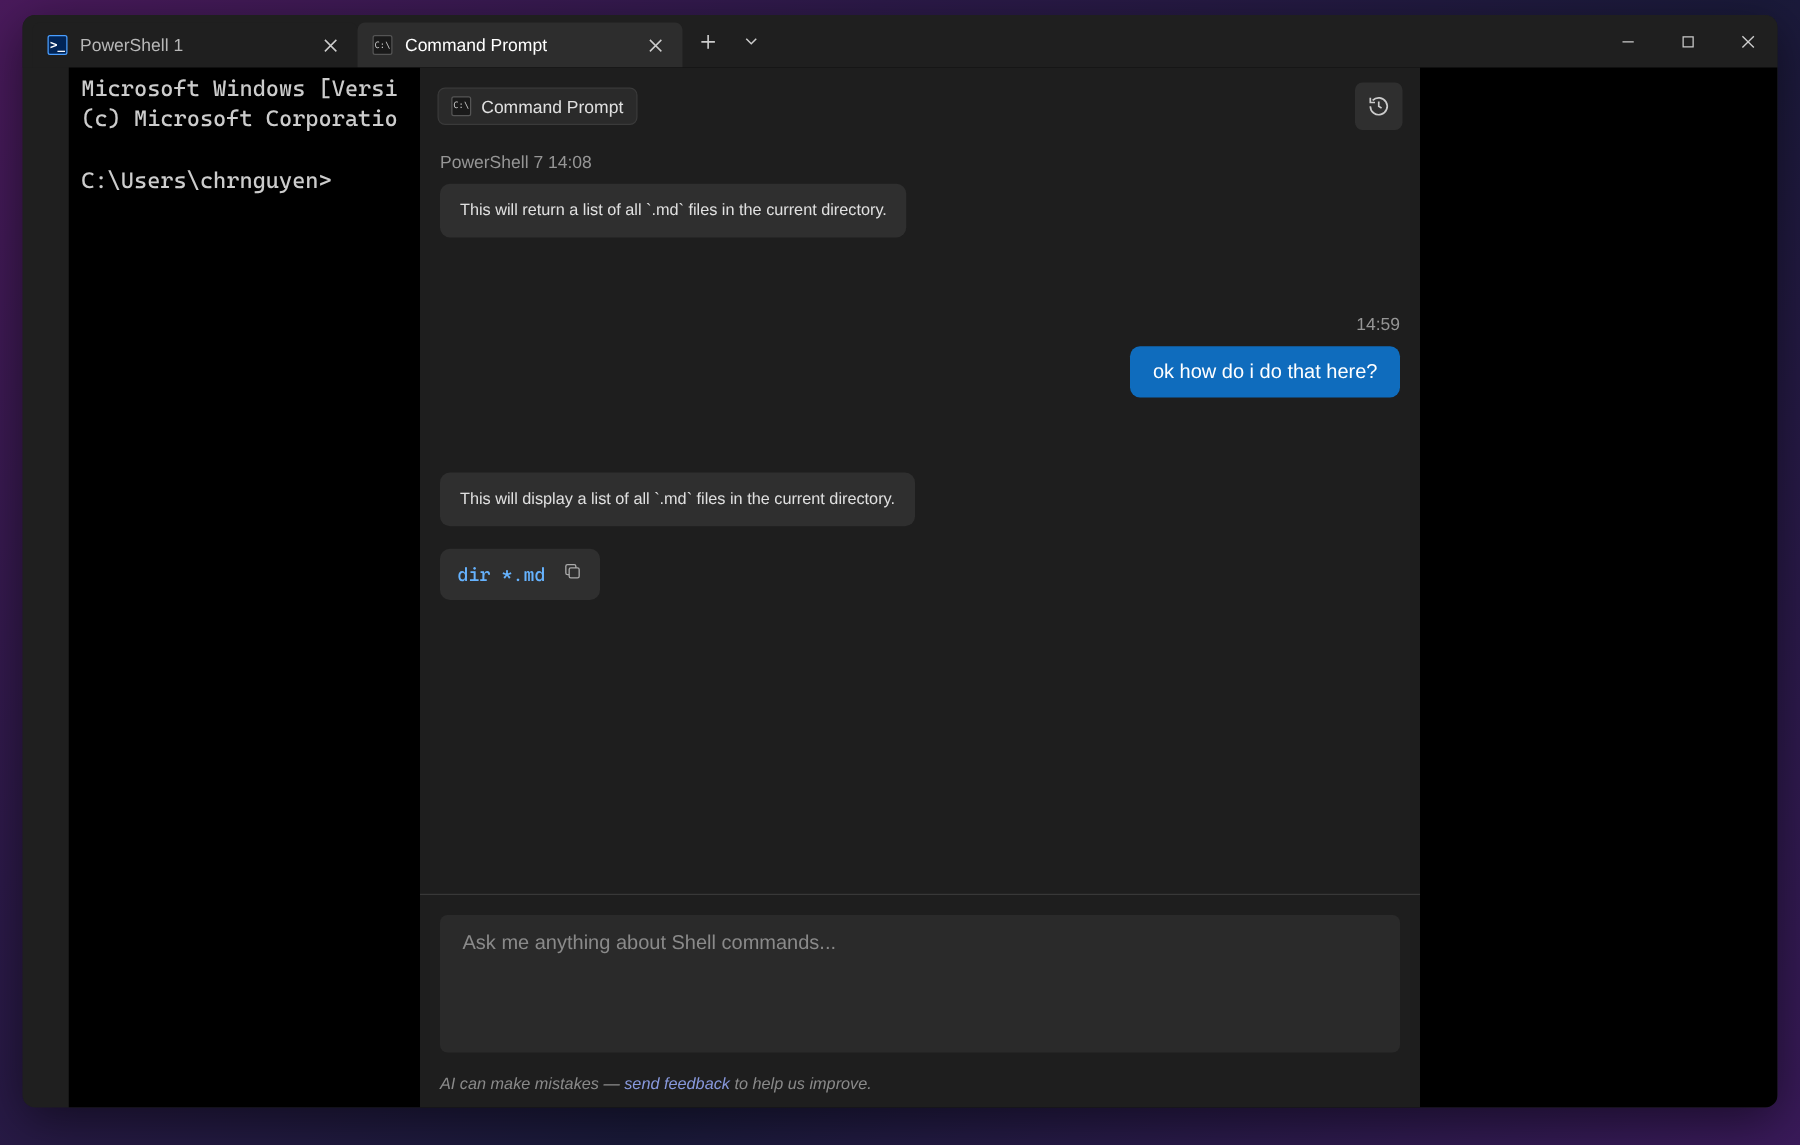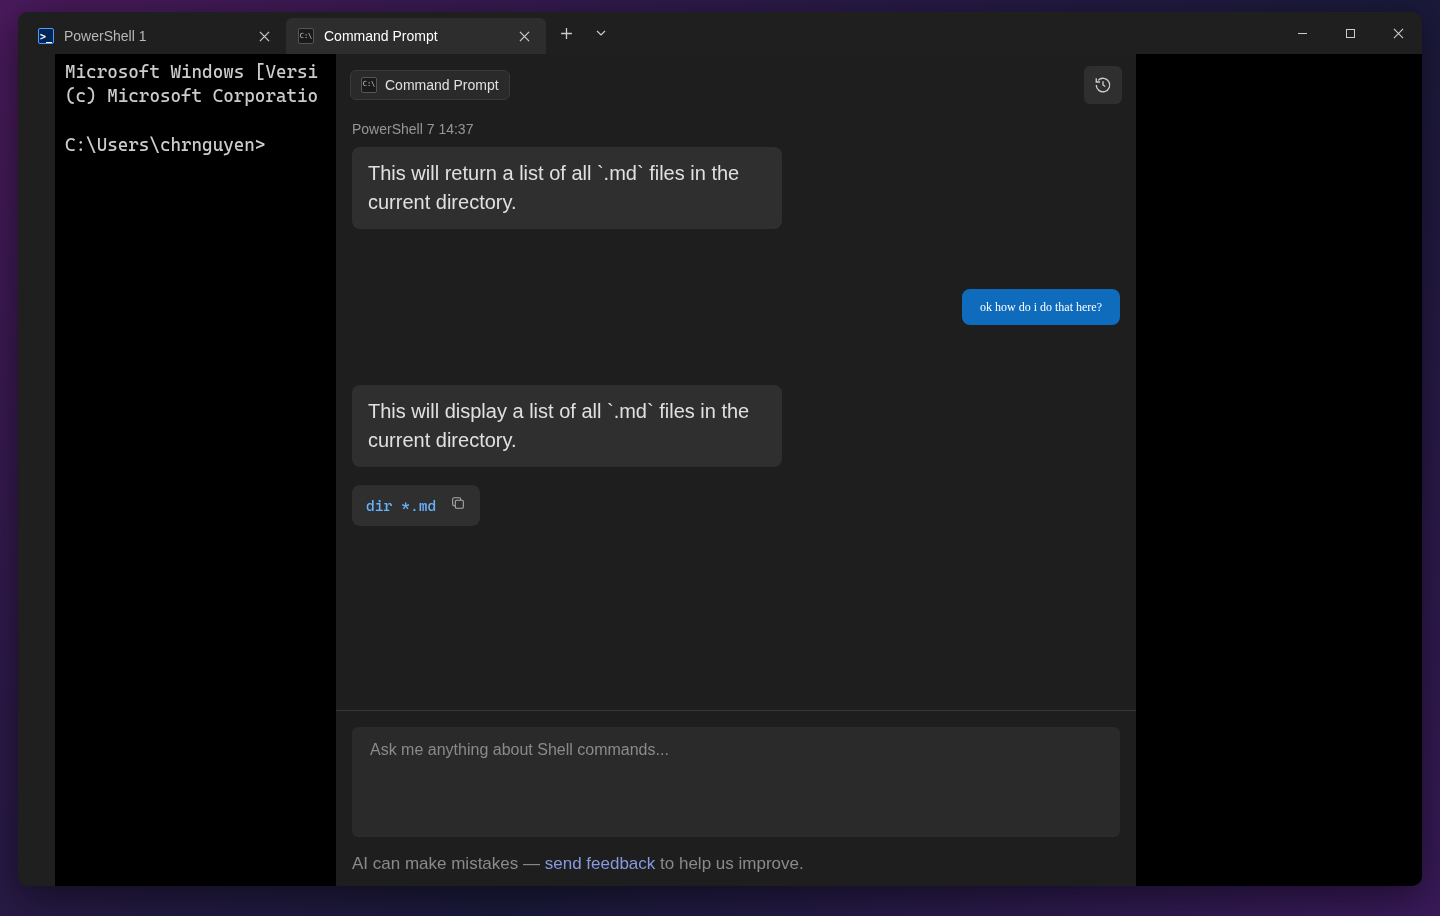--- a/index.html
+++ b/index.html
@@ -202,38 +202,37 @@
     .copy-icon {
       color: #aaa;
       cursor: pointer;
     }
     
     .text-bubble {
       display: inline-block;
       background: #2f2f2f;
       border-radius: 8px;
       padding: 12px 16px;
-      font-size: 20px;
+      font-size: 13px;
       color: #e0e0e0;
       line-height: 1.45;
       max-width: 430px;
       margin-bottom: 12px;
     }
     
     .msg-row { display: flex; }
     .msg-row.right { justify-content: flex-end; }
     
     .user-bubble {
       background: #0f6cbd;
       color: #ffffff;
       border-radius: 8px;
       padding: 10px 18px;
-      font-size: 12px;
+      font-size: 16px;
       margin-bottom: 12px;
-      font-family: Liberation Serif, serif;
     }
     
     .chat-gap-lg { margin-top: 48px; }
     .chat-gap-sm { margin-top: 6px; }
     
     .chat-input-area {
       border-top: 1px solid #383838;
       padding: 16px 16px 10px 16px;
       background: #1e1e1e;
     }
@@ -245,23 +244,24 @@
       border-radius: 6px;
       padding: 14px 18px;
       font-size: 16px;
       color: #eab308;
       font-family: 'Segoe UI', sans-serif;
       resize: none;
       outline: none;
     }
     .chat-input::placeholder { color: #8a8a8a; }
     .disclaimer {
-      font-size: 17px;
+      font-size: 13px;
       color: #8a8a8a;
       margin-top: 10px;
+      font-style: italic;
     }
     .disclaimer .link { color: #8899dd; }
   </style>
 </head>
 <body>
 
 <div class="terminal-window">
 
   <div class="titlebar">
     <div class="tabs-area">
@@ -331,26 +331,27 @@
         <div class="history-btn">
           <svg width="18" height="18" viewBox="0 0 24 24" fill="none" stroke="currentColor" stroke-width="1.8">
             <path d="M3 12 a9 9 0 1 0 2.5 -6.2 M3 3 v5 h5"></path>
             <path d="M12 7 v5 l3 2"></path>
           </svg>
         </div>
       </div>
 
       <div class="chat-scroll">
 
-        <div class="msg-meta">PowerShell 7 14:37</div>
+        <div class="msg-meta">PowerShell 7 14:08</div>
         <div class="msg-row">
           <div class="text-bubble">This will return a list of all `.md` files in the current directory.</div>
         </div>
 
         <div class="chat-gap-lg"></div>
+        <div class="msg-meta right">14:59</div>
         <div class="msg-row right">
           <div class="user-bubble">ok how do i do that here?</div>
         </div>
 
         <div class="chat-gap-lg"></div>
         <div class="msg-row">
           <div class="text-bubble">This will display a list of all `.md` files in the current directory.</div>
         </div>
         <div class="msg-row chat-gap-sm">
           <div class="code-bubble">

